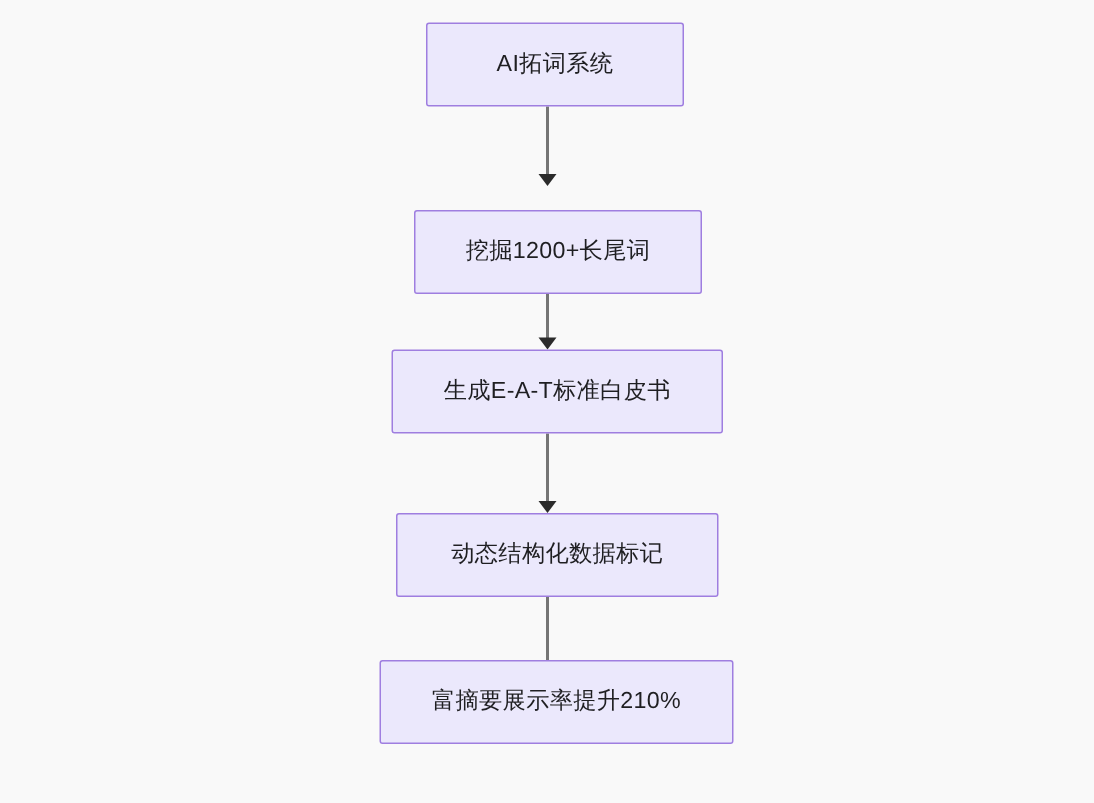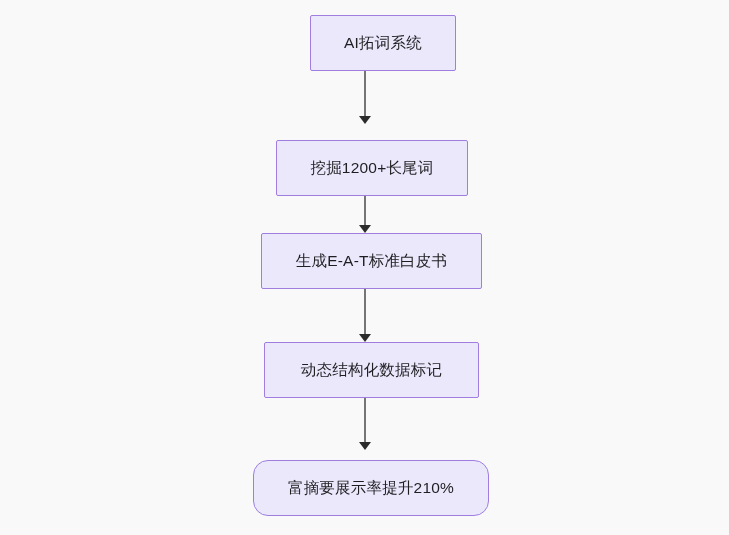--- a/index.html
+++ b/index.html
@@ -73,29 +73,29 @@
   </div>
   <div class="edge" style="left: 358px; top: 289px; height: 53px;">
     <div class="stem" style="height: 46px;"></div>
     <div class="head" style="top: 45px;"></div>
   </div>
   <div class="edge" style="left: 358px; top: 398px; height: 52px;">
     <div class="stem" style="height: 45px;"></div>
     <div class="head" style="top: 44px;"></div>
   </div>
 
-  <div class="node" style="left: 310px; top: 15px; width: 146px; height: 56px;">
+  <div class="node" style="left: 284px; top: 15px; width: 172px; height: 56px;">
     <span class="node-label">AI拓词系统</span>
   </div>
   <div class="node" style="left: 276px; top: 124px; width: 192px; height: 56px; margin-top: 16px;">
     <span class="node-label">挖掘1200+长尾词</span>
   </div>
   <div class="node" style="left: 264px; top: 342px; width: 215px; height: 56px;">
     <span class="node-label">动态结构化数据标记</span>
   </div>
   <div class="node" style="left: 261px; top: 233px; width: 221px; height: 56px;">
     <span class="node-label">生成E-A-T标准白皮书</span>
   </div>
-  <div class="node" style="left: 253px; top: 460px; width: 236px; height: 56px; border-radius: 15px;">
+  <div class="node" style="left: 253px; top: 440px; width: 236px; height: 56px;">
     <span class="node-label">富摘要展示率提升210%</span>
   </div>
 
 </div>
 
 </body></html>

